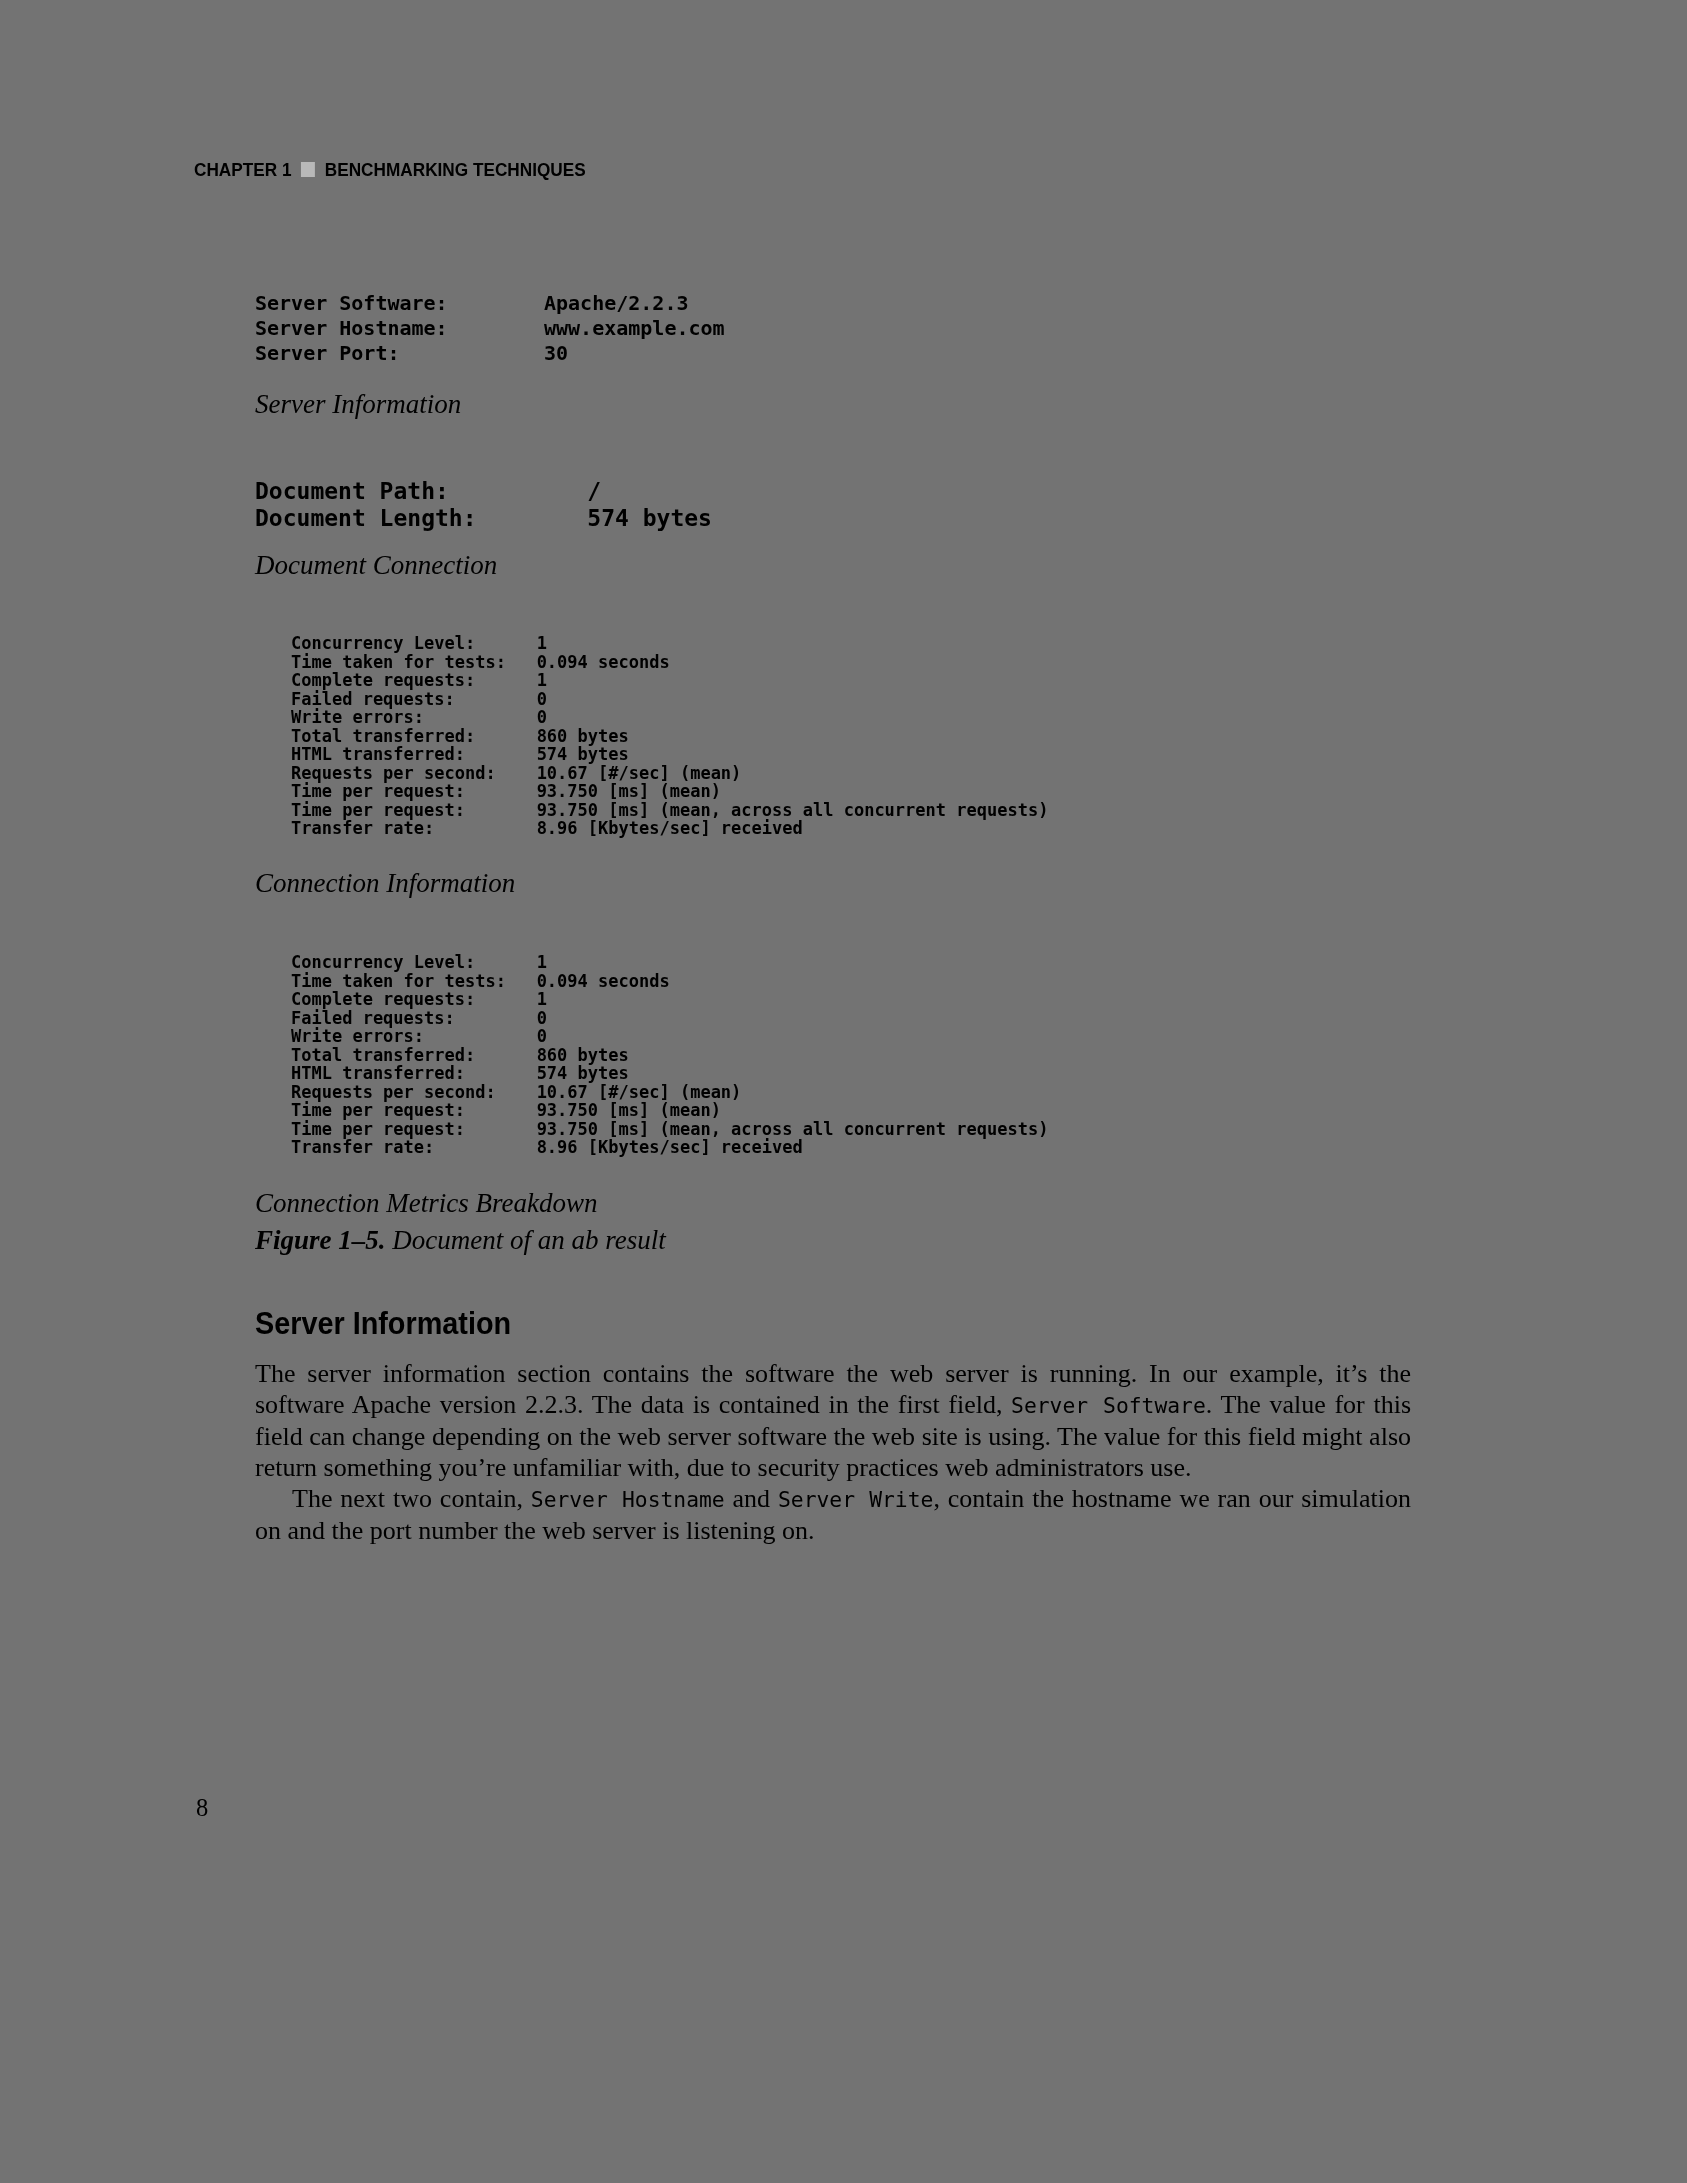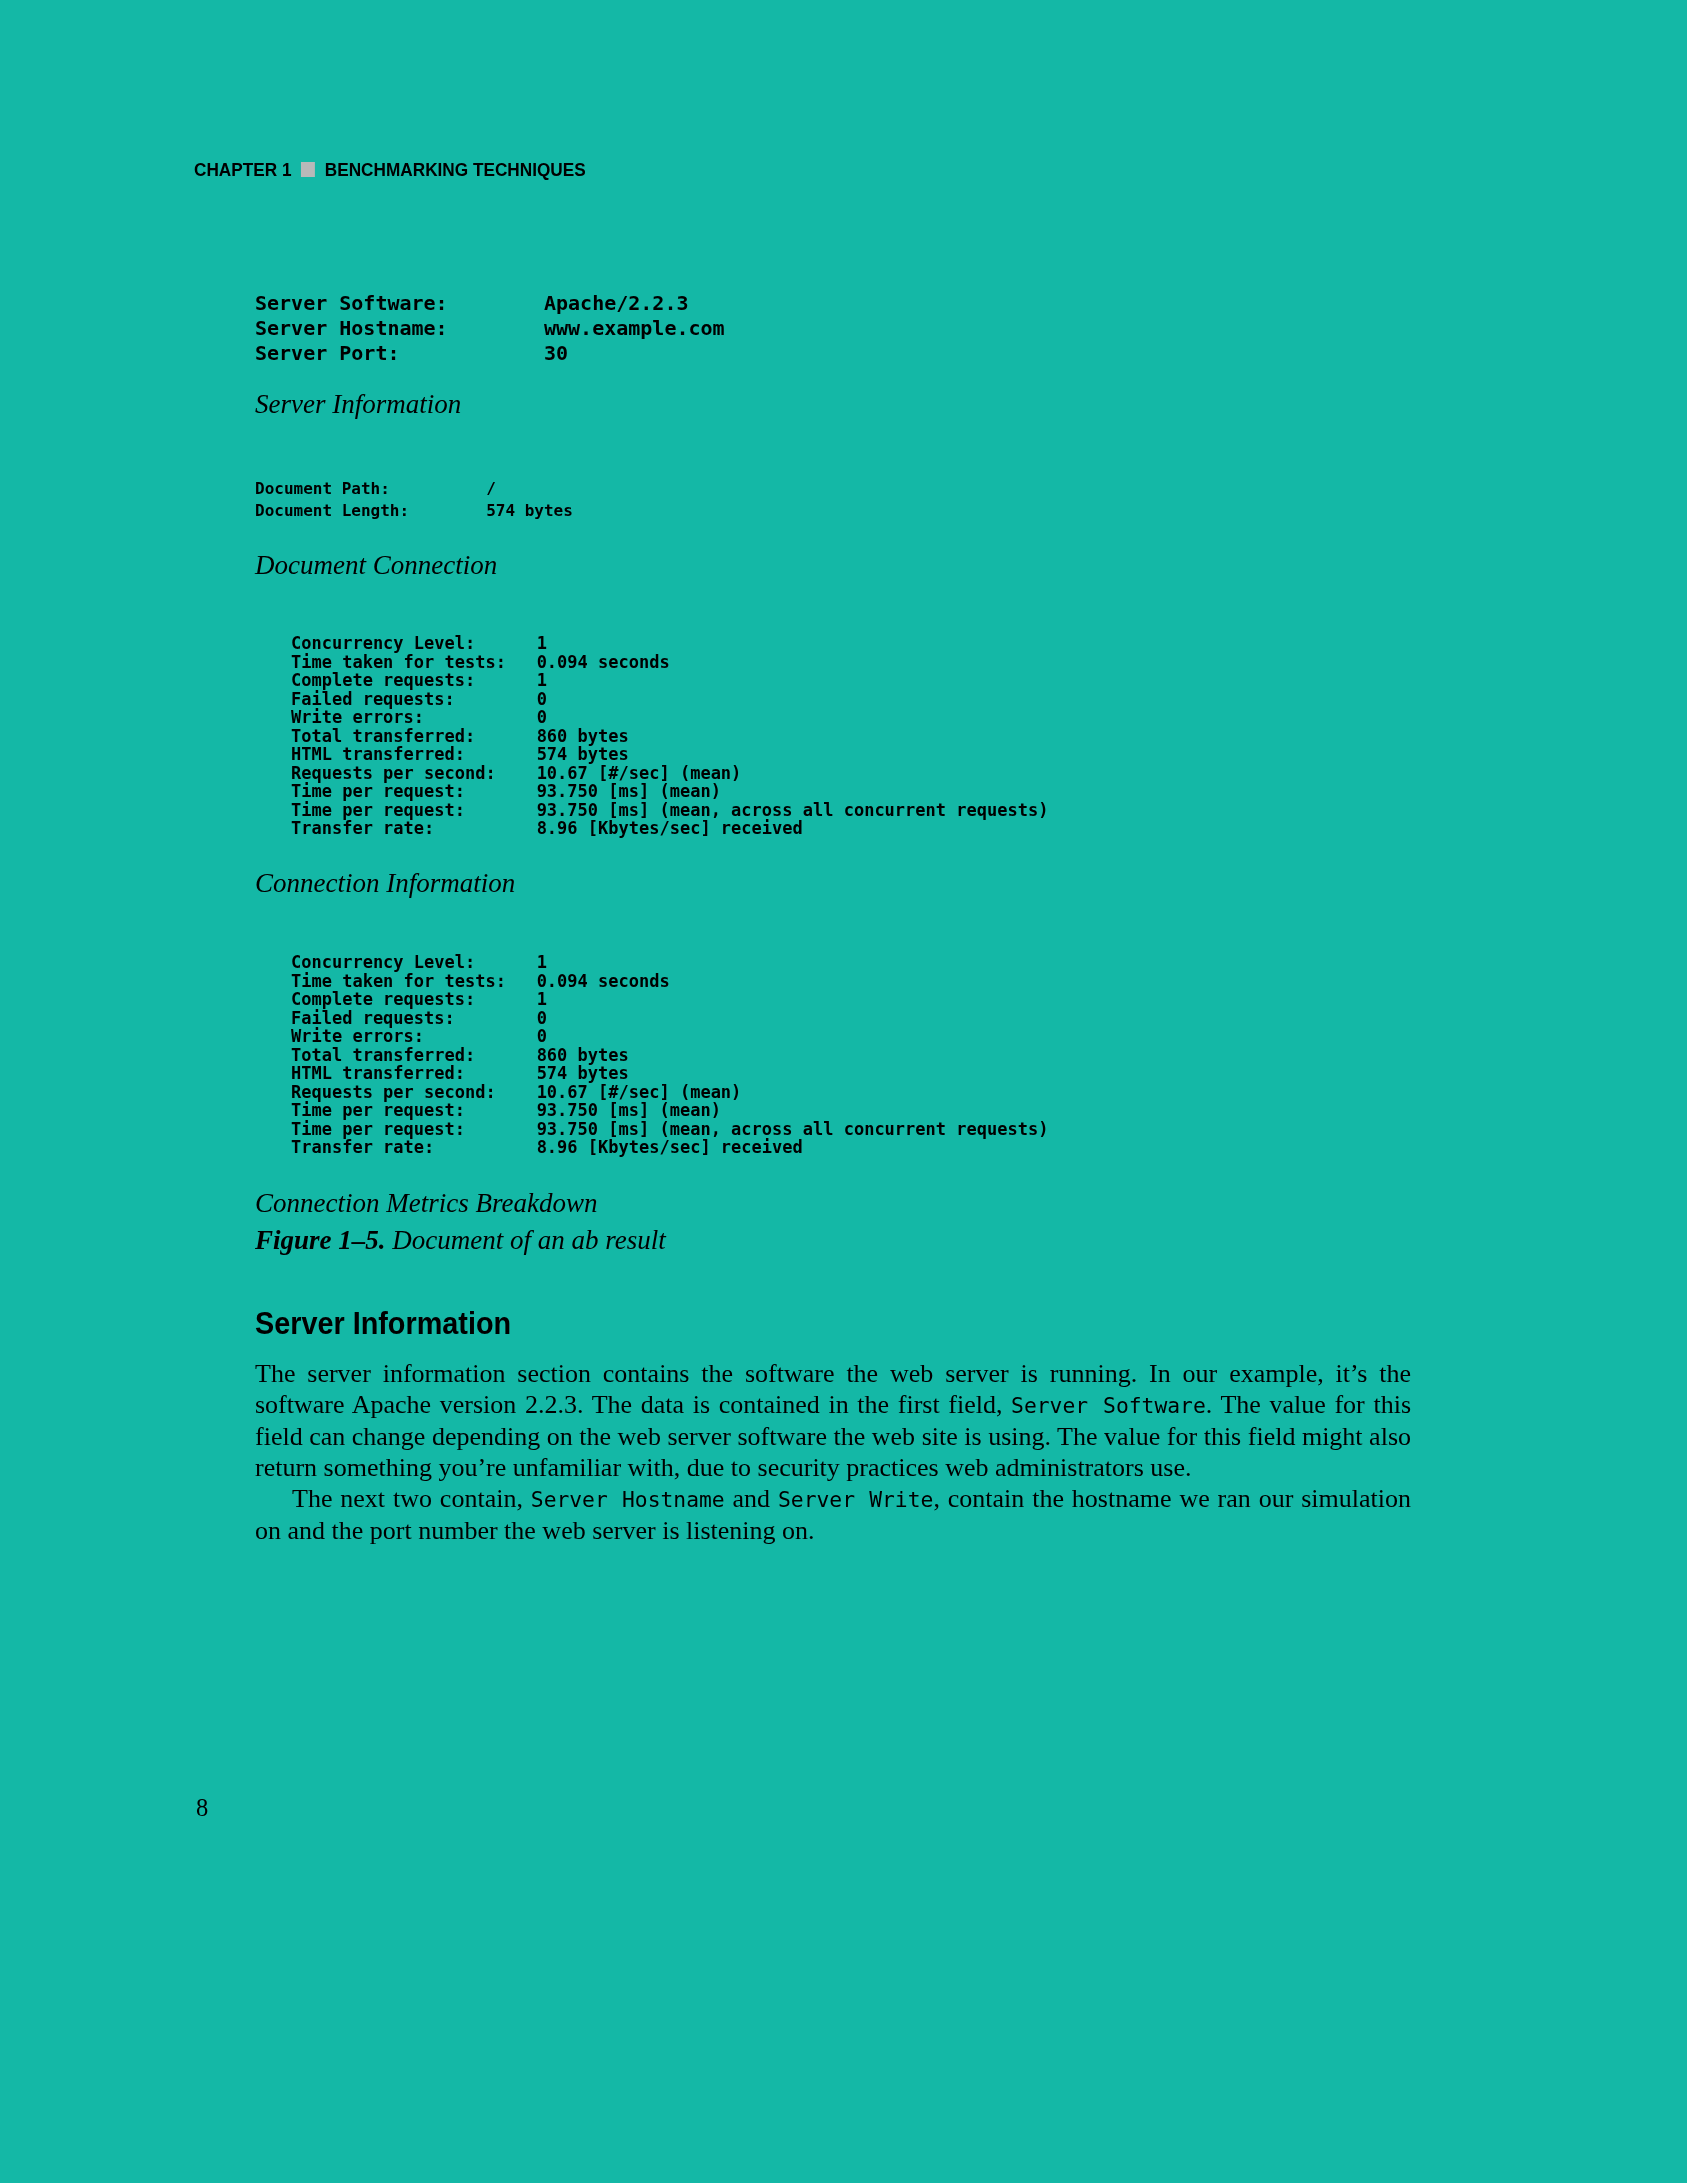--- a/index.html
+++ b/index.html
@@ -1,21 +1,21 @@
 <!DOCTYPE html>
 <html style="font-size:10.6px"><head>
 <meta charset="utf-8">
 <style>
   * { margin: 0; padding: 0; box-sizing: border-box; }
   html, body { background: #ffffff; }
   .page {
     position: relative;
     width: 1687px;
     height: 2183px;
-    background: #14b8a6;
+    background: #737373;
     color: #000000;
     overflow: hidden;
     font-family: "Liberation Serif", serif;
   }
 
   
   .running-head {
     position: absolute;
     left: 194px;
     top: 159px;
@@ -42,21 +42,21 @@
   
   pre.term {
     position: absolute;
     left: 255px;
     font-family: "DejaVu Sans Mono", monospace;
     font-weight: bold;
     color: #000000;
     white-space: pre;
   }
   .term-lg { font-size: 20px; line-height: 25px; }
-  .term-lg2 { font-size: 16px; line-height: 22px; }
+  .term-lg2 { font-size: 23px; line-height: 27px; }
   .term-sm { font-size: 17px; line-height: 18.5px; margin-left: 36px; }
 
   
   .fig-caption {
     position: absolute;
     left: 255px;
     font-family: "Liberation Serif", serif;
     font-style: italic;
     font-size: 27px;
     white-space: nowrap;

